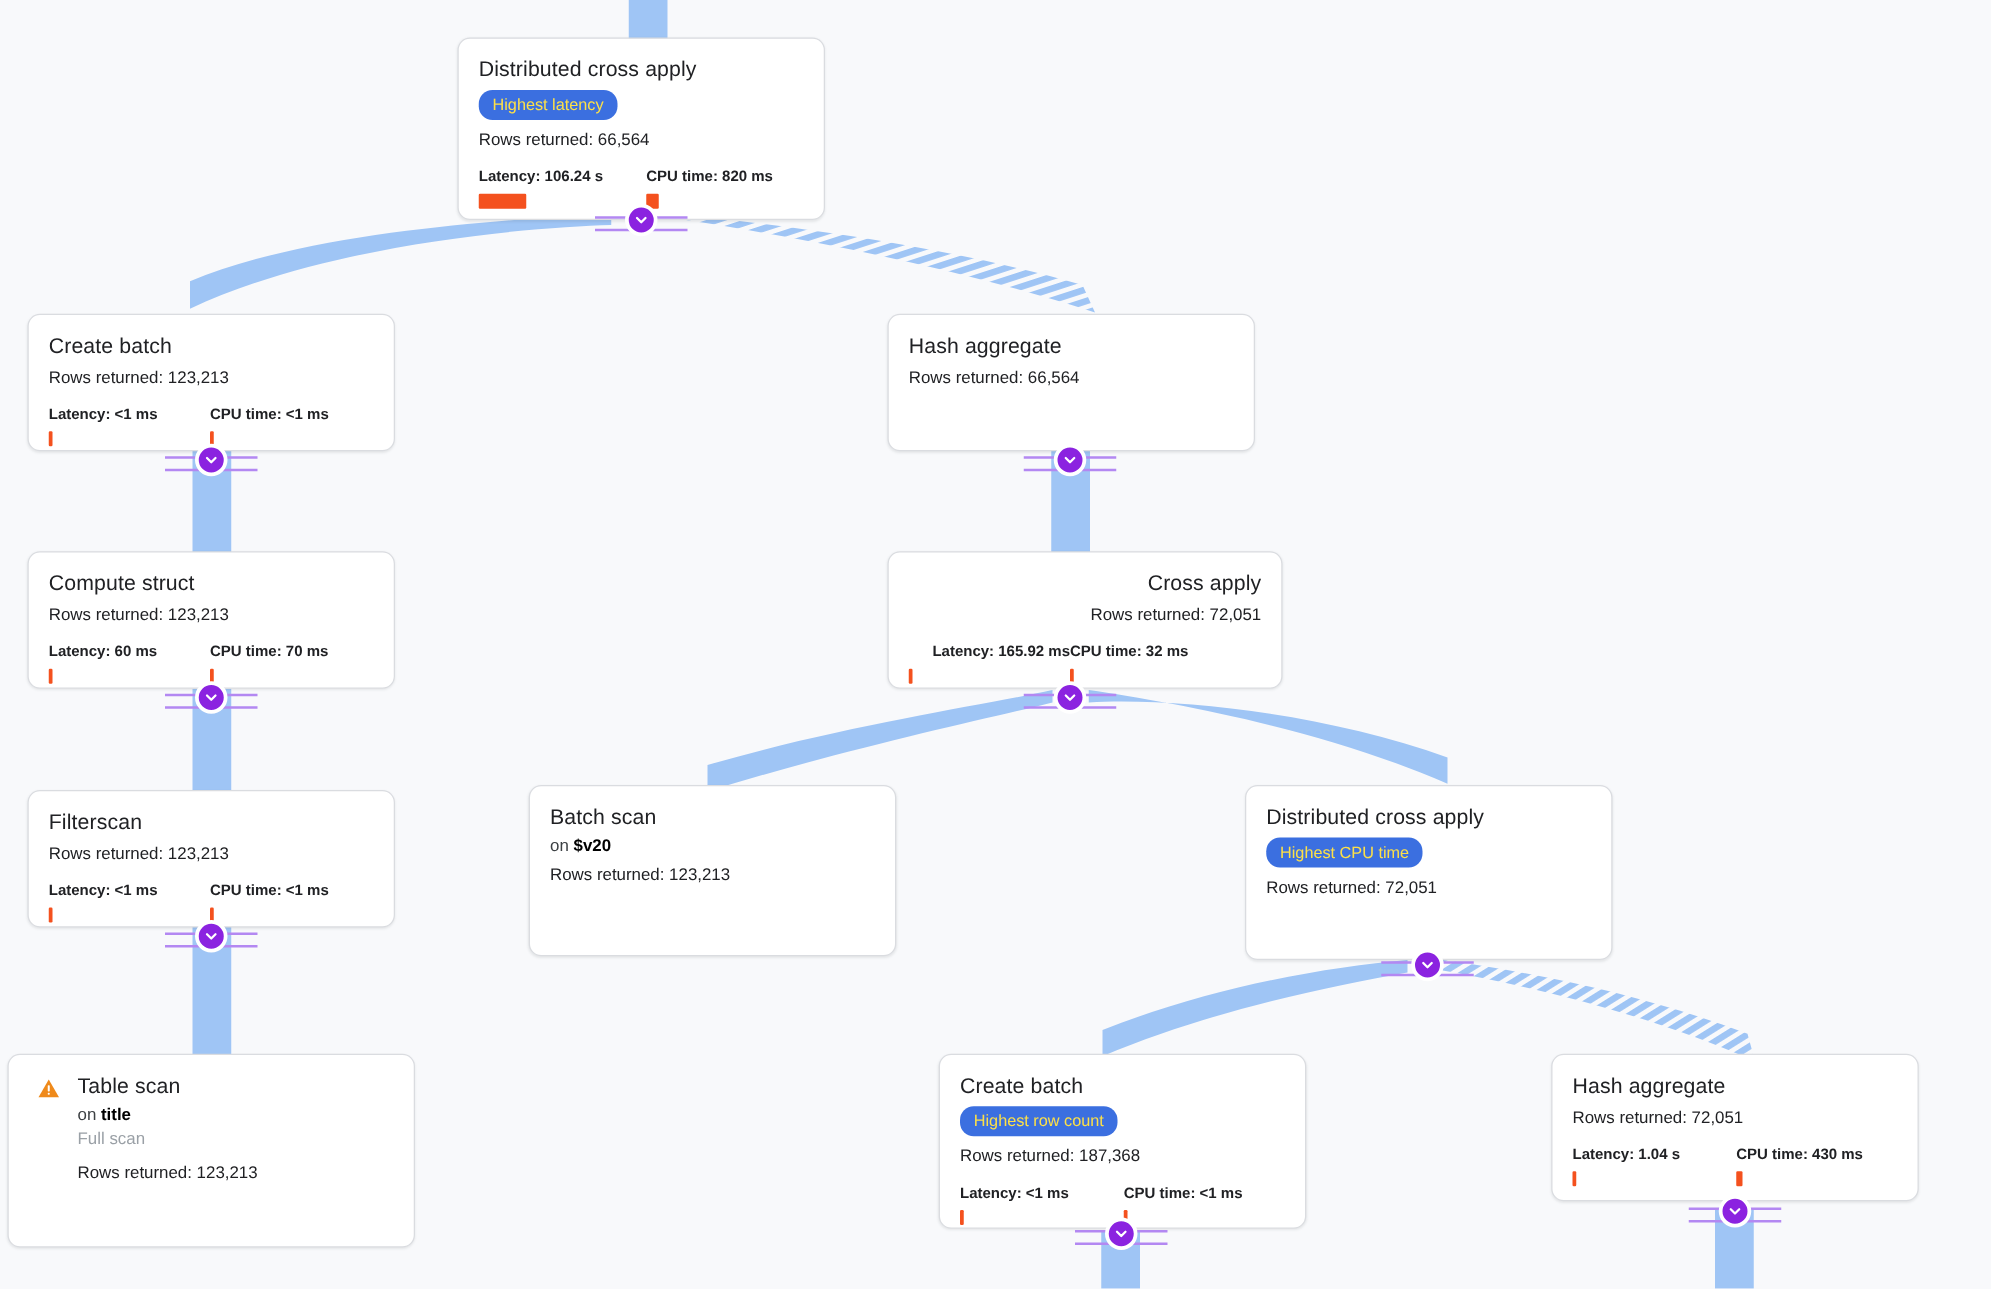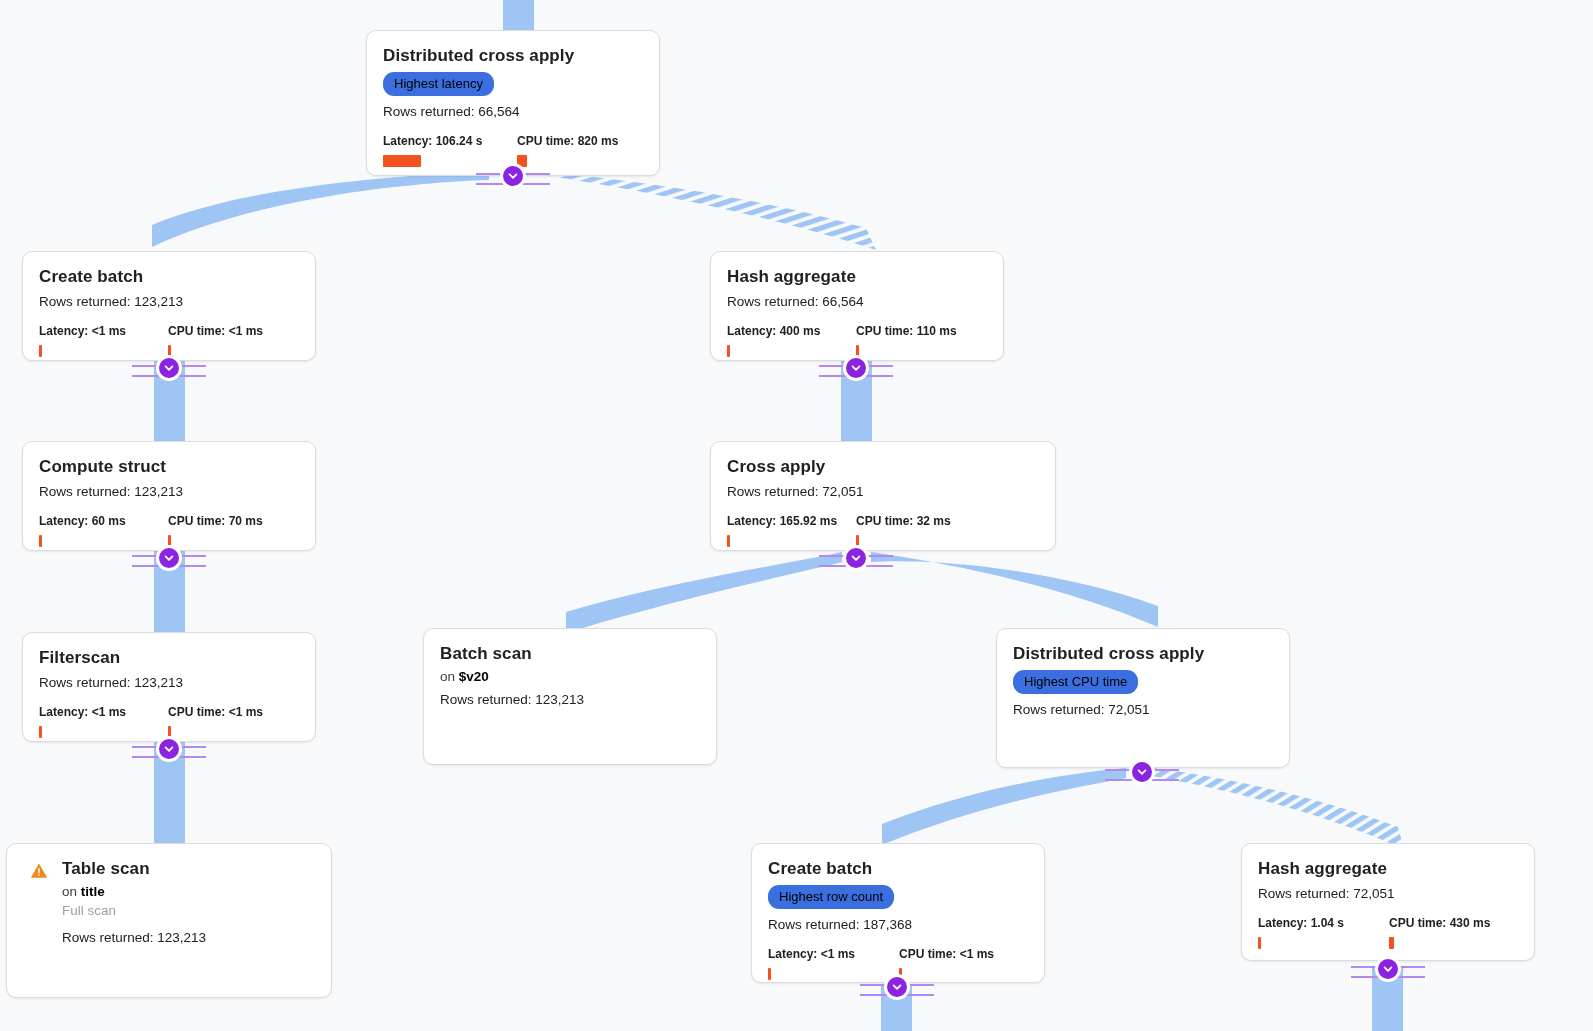--- a/index.html
+++ b/index.html
@@ -41,21 +41,21 @@
   }
   .warn-wrap {
     flex: 0 0 auto;
     padding-top: 4px;
     padding-right: 14px;
   }
   .warn-icon { display: block; }
   .node-body { flex: 1 1 auto; min-width: 0; }
   .node-title {
     font-size: 17px;
-    font-weight: bold;
+    font-weight: normal;
     color: #202124;
     line-height: 22px;
     letter-spacing: 0.1px;
     white-space: nowrap;
   }
   .node-sub {
     font-size: 13.5px;
     color: #3c4043;
     line-height: 19px;
     margin-top: 2px;
@@ -64,21 +64,21 @@
   .node-sub b { font-weight: bold; color: #000000; }
   .node-sub-muted {
     font-size: 13.5px;
     color: #9aa0a6;
     line-height: 19px;
     white-space: nowrap;
   }
   .badge {
     display: inline-block;
     background: #3b6fe0;
-    color: #000000;
+    color: #fde047;
     font-size: 13px;
     line-height: 15px;
     padding: 4px 11px 5px 11px;
     border-radius: 11px;
     margin-top: 5px;
     margin-bottom: 2px;
     white-space: nowrap;
   }
   .rows {
     font-size: 13.5px;
@@ -253,30 +253,20 @@
           <path d="M2.6 4.4 L6 7.8 L9.4 4.4" stroke="#ffffff" stroke-width="1.8" fill="none" stroke-linecap="round" stroke-linejoin="round"></path>
         </svg>
     </div>
   </div>
 
   <div class="node" style="left:710px; top:251px; width:294px; height:110px;">
     <div class="node-inner">
       <div class="node-body">
         <div class="node-title">Hash aggregate</div>
         <div class="rows">Rows returned: 66,564</div>
-        <div class="metrics">
-          <div class="metric" style="width:129px;">
-            <div class="metric-label">Latency: 400 ms</div>
-            <div class="metric-bar" style="width:3px;"></div>
-          </div>
-          <div class="metric">
-            <div class="metric-label">CPU time: 110 ms</div>
-            <div class="metric-bar" style="width:3px;"></div>
-          </div>
-        </div>
       </div>
     </div>
   </div>
   <div class="connector" style="left:819px; top:358px;">
     <div class="conn-line l1"></div>
     <div class="conn-line l2"></div>
     <div class="conn-btn">
       <svg width="12" height="12" viewBox="0 0 12 12">
           <path d="M2.6 4.4 L6 7.8 L9.4 4.4" stroke="#ffffff" stroke-width="1.8" fill="none" stroke-linecap="round" stroke-linejoin="round"></path>
         </svg>
@@ -304,21 +294,21 @@
   <div class="connector" style="left:132px; top:548px;">
     <div class="conn-line l1"></div>
     <div class="conn-line l2"></div>
     <div class="conn-btn">
       <svg width="12" height="12" viewBox="0 0 12 12">
           <path d="M2.6 4.4 L6 7.8 L9.4 4.4" stroke="#ffffff" stroke-width="1.8" fill="none" stroke-linecap="round" stroke-linejoin="round"></path>
         </svg>
     </div>
   </div>
 
-  <div class="node" style="left:710px; top:441px; width:346px; height:110px;">
+  <div class="node" style="left:710px; top:441px; width:316px; height:110px;text-align:right;">
     <div class="node-inner">
       <div class="node-body">
         <div class="node-title">Cross apply</div>
         <div class="rows">Rows returned: 72,051</div>
         <div class="metrics">
           <div class="metric" style="width:129px;">
             <div class="metric-label">Latency: 165.92 ms</div>
             <div class="metric-bar" style="width:3px;"></div>
           </div>
           <div class="metric">

